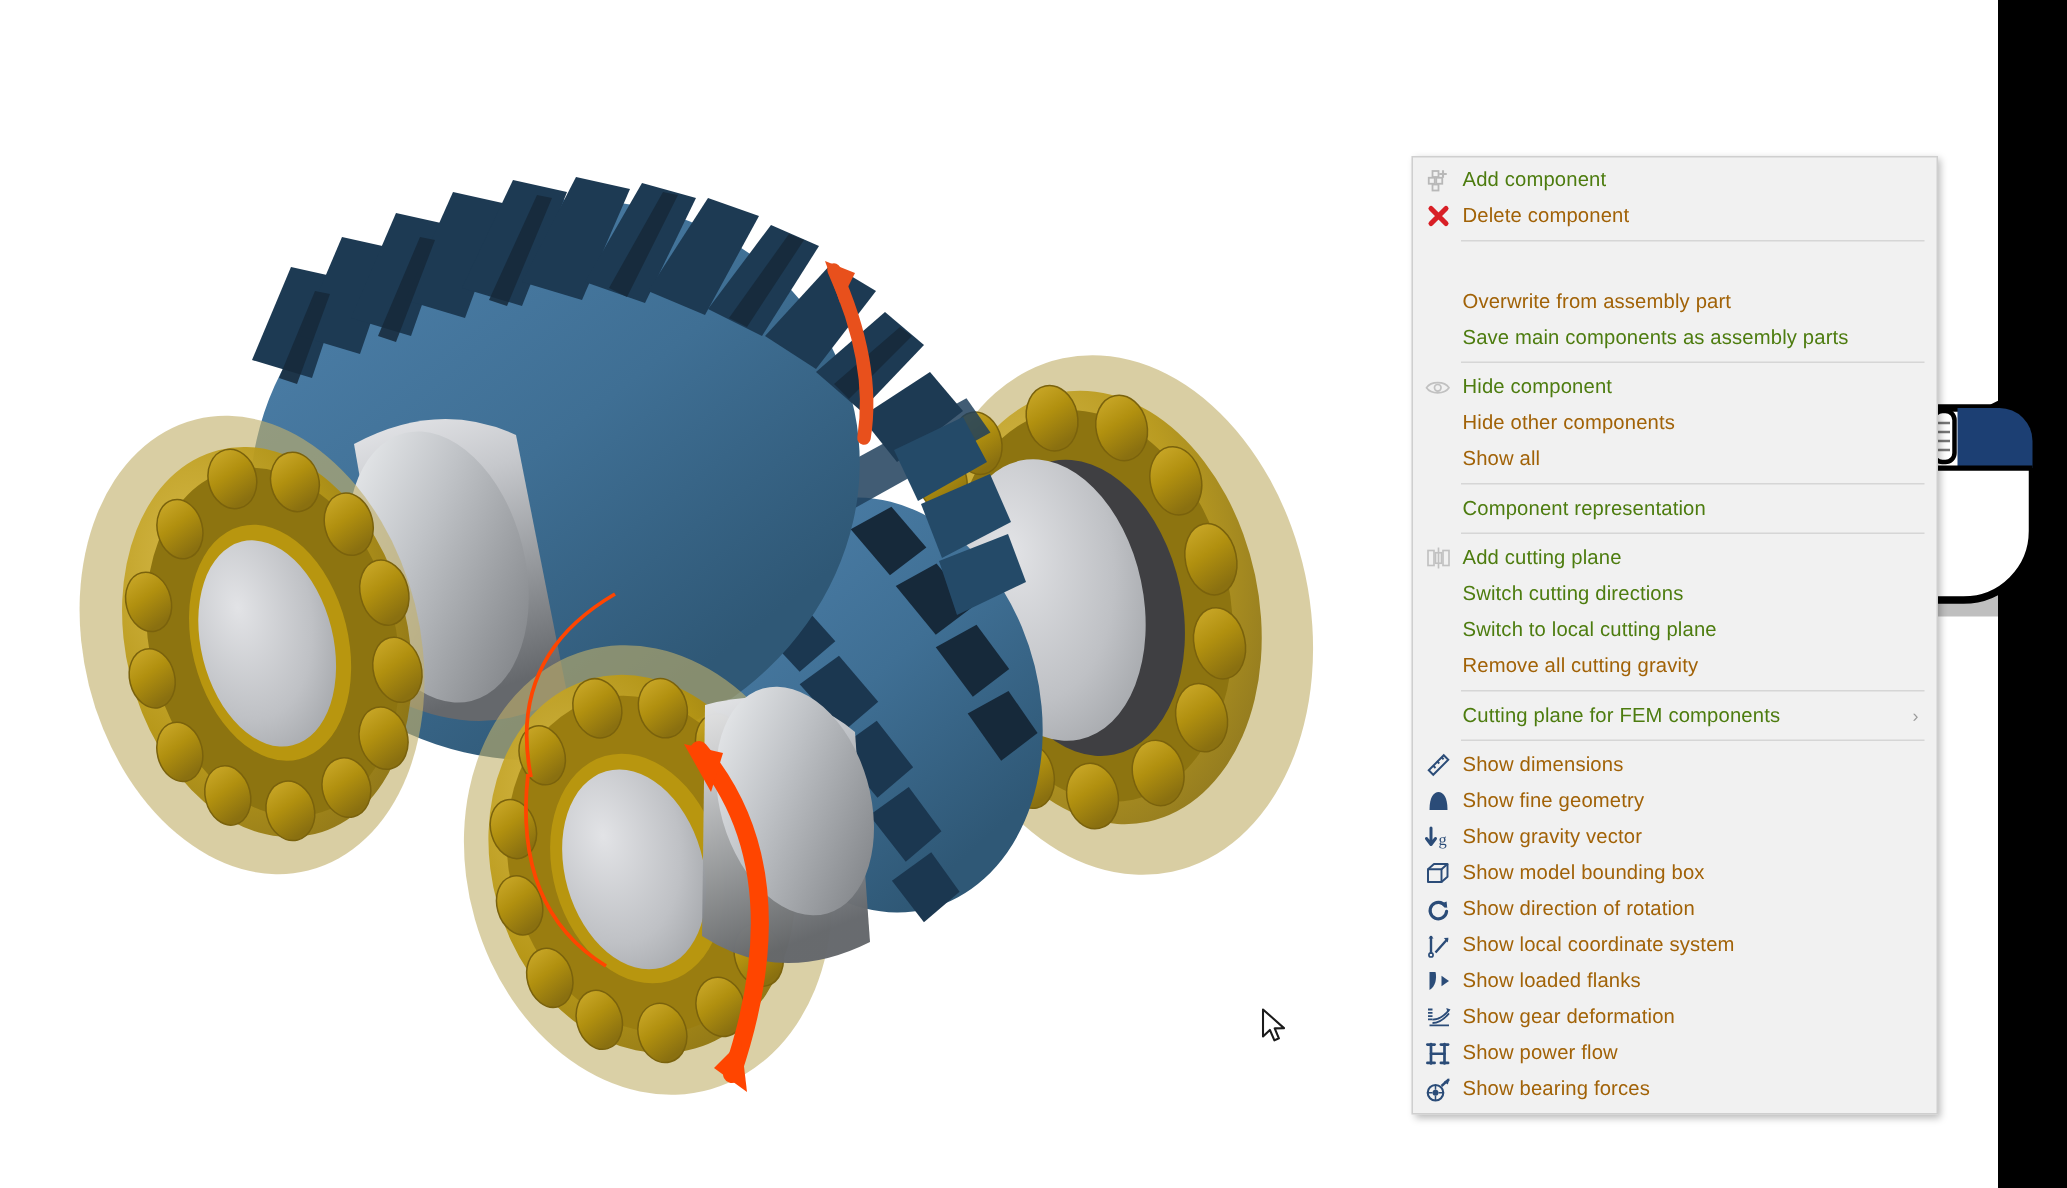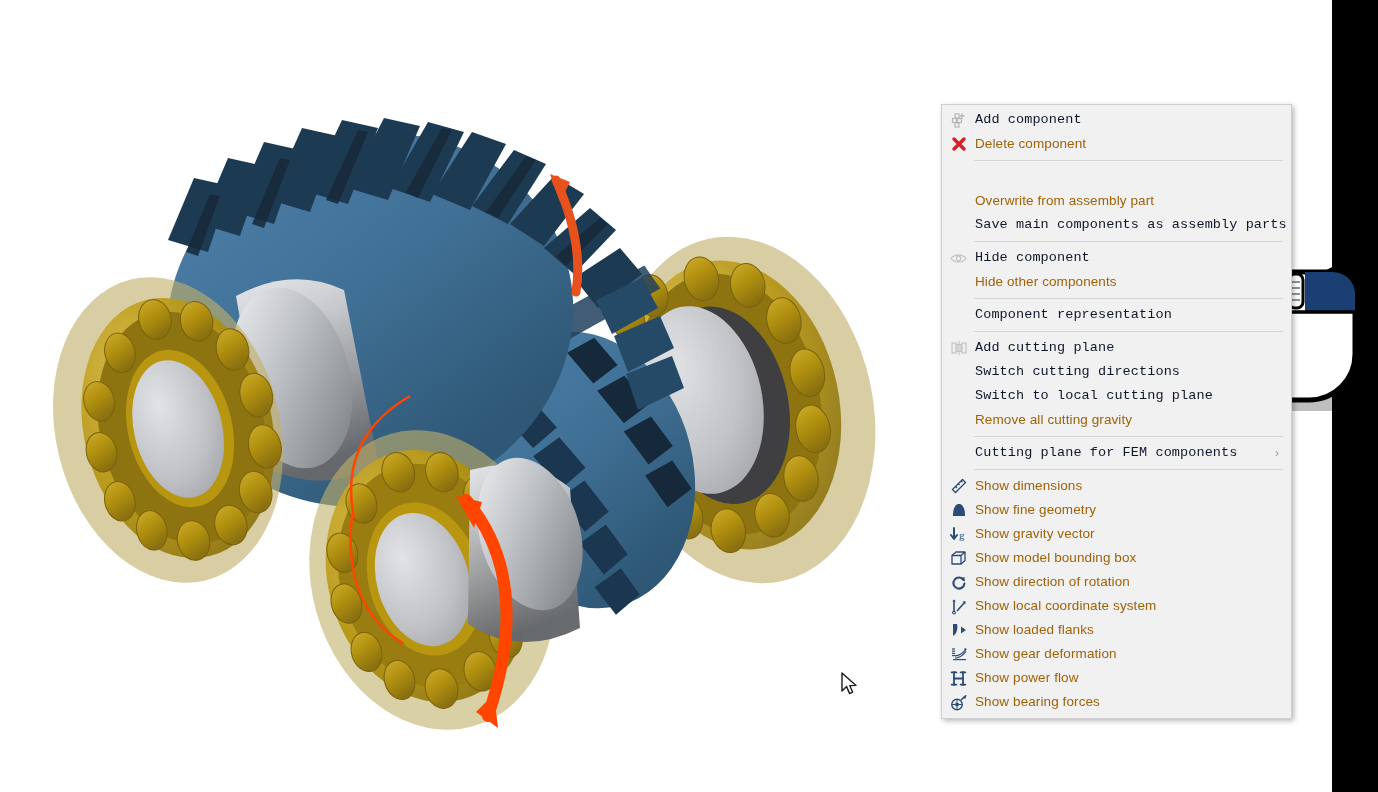--- a/index.html
+++ b/index.html
@@ -26,21 +26,21 @@
   }
   .mi{
     display:flex;align-items:center;height:24px;position:relative;
     padding:0 6px 0 0;box-sizing:border-box;cursor:default;white-space:nowrap;
   }
   .mi .ico{
     width:33px;min-width:33px;height:24px;display:flex;align-items:center;justify-content:center;
   }
   .mi .lbl{flex:1;line-height:24px;font-size:13.5px;letter-spacing:.1px;}
   .mi.bold .lbl{font-weight:400;color:#a16207;}
-  .mi.dim .lbl{color:#0f172a;font-weight:400;font-family:Liberation Mono, monospace;}
+  .mi.dim .lbl{color:#4d7c0f;font-weight:400;}
   .mi.dim .ico svg{opacity:.55;}
   .mi .chev{width:16px;display:flex;align-items:center;justify-content:center;color:#9b9b9b;font-size:12px;}
   .sep{height:1px;background:#d6d6d6;margin:4px 8px 4px 32px;}
 
   svg.gi{display:block;}
 
   
   .mouse-wrap{position:absolute;left:1233px;top:236px;width:145px;height:175px;}
 
   
@@ -337,20 +337,24 @@
         </svg>
       </span>
       <span class="lbl">Hide component</span>
     </div>
 
     <div class="mi bold">
       <span class="ico"></span>
       <span class="lbl">Hide other components</span>
     </div>
 
+    <div class="mi bold">
+      <span class="ico"></span>
+      <span class="lbl">Show all</span>
+    </div>
 
     <div class="sep"></div>
 
     <div class="mi dim">
       <span class="ico"></span>
       <span class="lbl">Component representation</span>
     </div>
 
     <div class="sep"></div>
 

